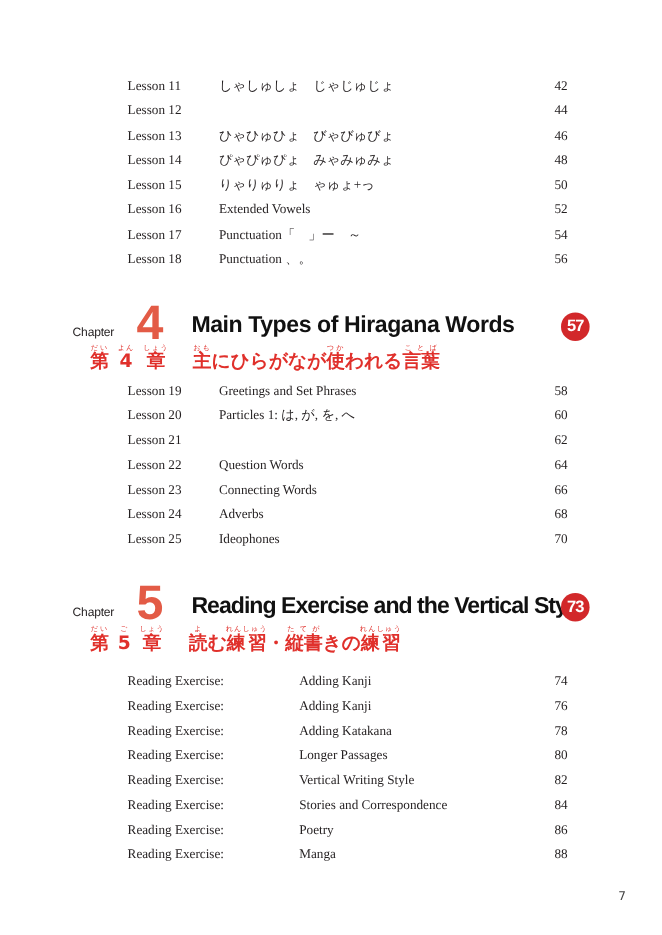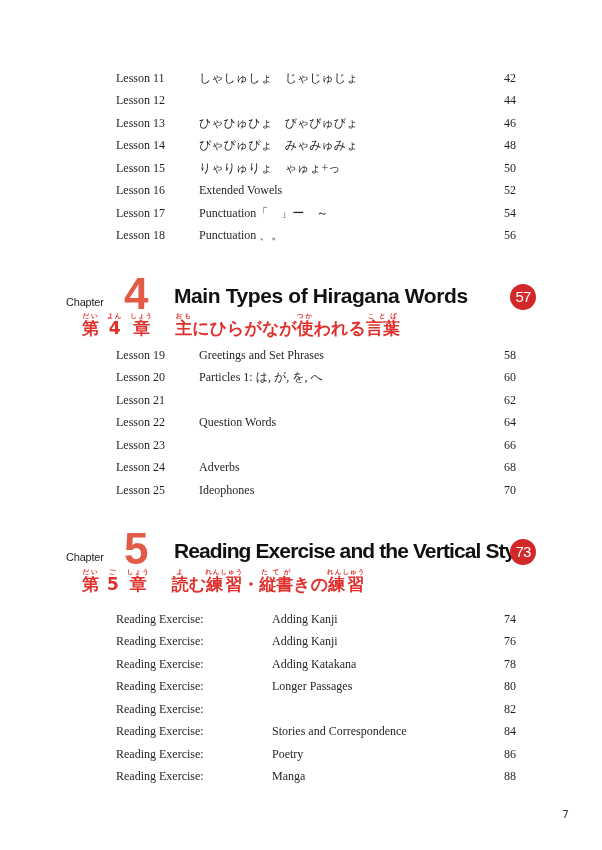--- a/index.html
+++ b/index.html
@@ -25,29 +25,29 @@
   .chapter .ch-num {
     position: absolute; left: 58px; bottom: -2px; font-size: 44px; line-height: 40px;
     font-weight: bold; color: #e35b46; font-family: "Liberation Sans", sans-serif;
   }
   .chapter .ch-title {
     position: absolute; left: 108px; bottom: 4px; font-size: 21px; font-weight: bold;
     color: #111; font-family: "Liberation Sans", sans-serif; white-space: nowrap; letter-spacing: -0.4px;
   }
   .chapter .badge {
     position: absolute; right: 0; bottom: 2px; width: 26px; height: 26px; border-radius: 50%;
-    background: #d2282a; color: #fff; font-weight: normal; font-size: 15px; line-height: 26px;
+    background: #d2282a; color: #fff; font-weight: bold; font-size: 15px; line-height: 26px;
     text-align: center; font-family: "Liberation Sans", sans-serif; letter-spacing: -0.8px;
   }
   .jp-sub {
     position: absolute; left: 82px; height: 28px; white-space: nowrap;
     color: #e0302b; font-weight: bold; font-size: 17px;
   }
   .jp-sub ruby { ruby-position: over; }
-  .jp-sub rt { font-size: 6.5px; font-weight: bold; color: #e0302b; letter-spacing: 1px; }
+  .jp-sub rt { font-size: 6.5px; font-weight: normal; color: #e0302b; letter-spacing: 1px; }
   .jp-sub .gap { display: inline-block; width: 8px; }
   .jp-sub .gap2 { display: inline-block; width: 22px; }
   .page-num {
     position: absolute; left: 562px; top: 808px; font-size: 11px; color: #444;
   }
 </style>
 </head>
 <body>
 
 <div>
@@ -117,20 +117,21 @@
     <span class="label">Lesson 21</span>
     <span class="page">62</span>
   </div>
   <div class="row" style="top:411px">
     <span class="label">Lesson 22</span>
     <span class="title">Question Words</span>
     <span class="page">64</span>
   </div>
   <div class="row" style="top:434px">
     <span class="label">Lesson 23</span>
+    <span class="title">Connecting Words</span>
     <span class="page">66</span>
   </div>
   <div class="row" style="top:456px">
     <span class="label">Lesson 24</span>
     <span class="title">Adverbs</span>
     <span class="page">68</span>
   </div>
   <div class="row" style="top:479px">
     <span class="label">Lesson 25</span>
     <span class="title">Ideophones</span>
@@ -164,20 +165,21 @@
     <span class="title">Adding Katakana</span>
     <span class="page">78</span>
   </div>
   <div class="row re" style="top:675px">
     <span class="label">Reading Exercise:</span>
     <span class="title">Longer Passages</span>
     <span class="page">80</span>
   </div>
   <div class="row re" style="top:698px">
     <span class="label">Reading Exercise:</span>
+    <span class="title">Vertical Writing Style</span>
     <span class="page">82</span>
   </div>
   <div class="row re" style="top:720px">
     <span class="label">Reading Exercise:</span>
     <span class="title">Stories and Correspondence</span>
     <span class="page">84</span>
   </div>
   <div class="row re" style="top:743px">
     <span class="label">Reading Exercise:</span>
     <span class="title">Poetry</span>

